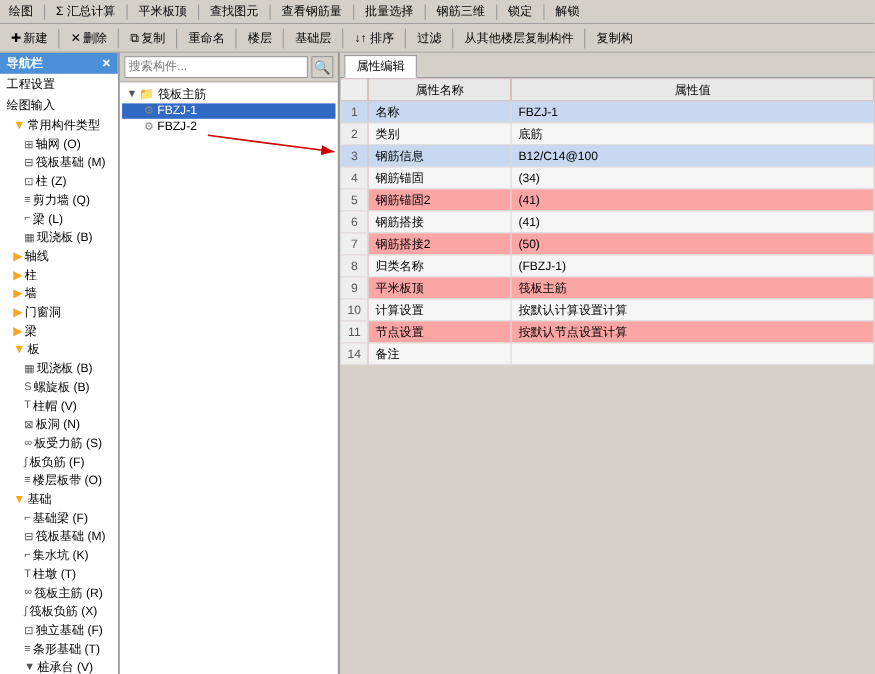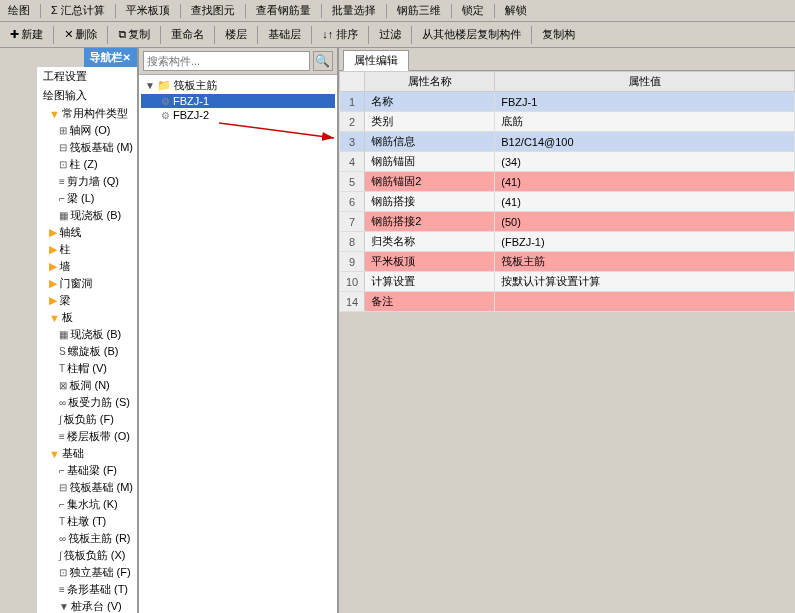--- a/index.html
+++ b/index.html
@@ -51,27 +51,26 @@
     .tb2-sep { width: 1px; height: 18px; background: #999; margin: 0 2px; }
 
     
     .main-layout {
       display: flex;
       height: calc(613px - 48px);
     }
 
     
     .nav-panel {
-      width: 139px;
+      width: 109px;
       background: #d4d0c8;
       border-right: 2px solid #999;
       display: flex;
       flex-direction: column;
       overflow: hidden;
-      align-items: flex-end;
     }
     .nav-title-bar {
       background: #4a90d9;
       color: #fff;
       padding: 2px 6px;
       font-size: 11px;
       font-weight: bold;
       display: flex;
       justify-content: space-between;
       align-items: center;
@@ -553,20 +552,25 @@
               <td class="row-num">9</td>
               <td class="prop-name">平米板顶</td>
               <td class="prop-value">筏板主筋</td>
             </tr>
             <tr>
               <td class="row-num">10</td>
               <td class="prop-name">计算设置</td>
               <td class="prop-value">按默认计算设置计算</td>
             </tr>
             <tr>
+              <td class="row-num">11</td>
+              <td class="prop-name">节点设置</td>
+              <td class="prop-value">按默认节点设置计算</td>
+            </tr>
+            <tr>
               <td class="row-num">14</td>
               <td class="prop-name">备注</td>
               <td class="prop-value"></td>
             </tr>
           </tbody>
       </table>
     </div>
   </div>
 
 </div>

